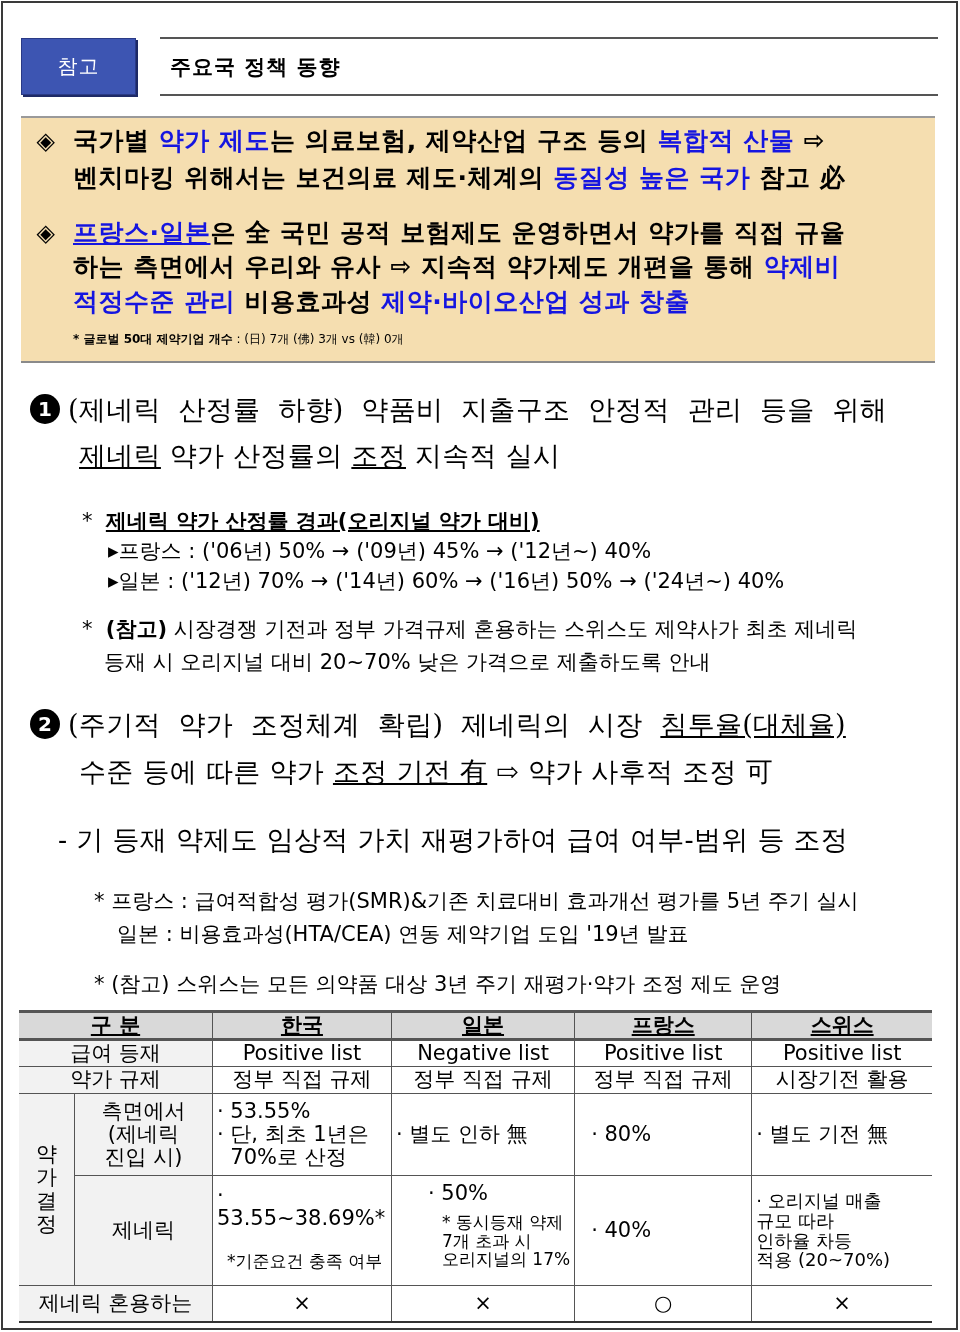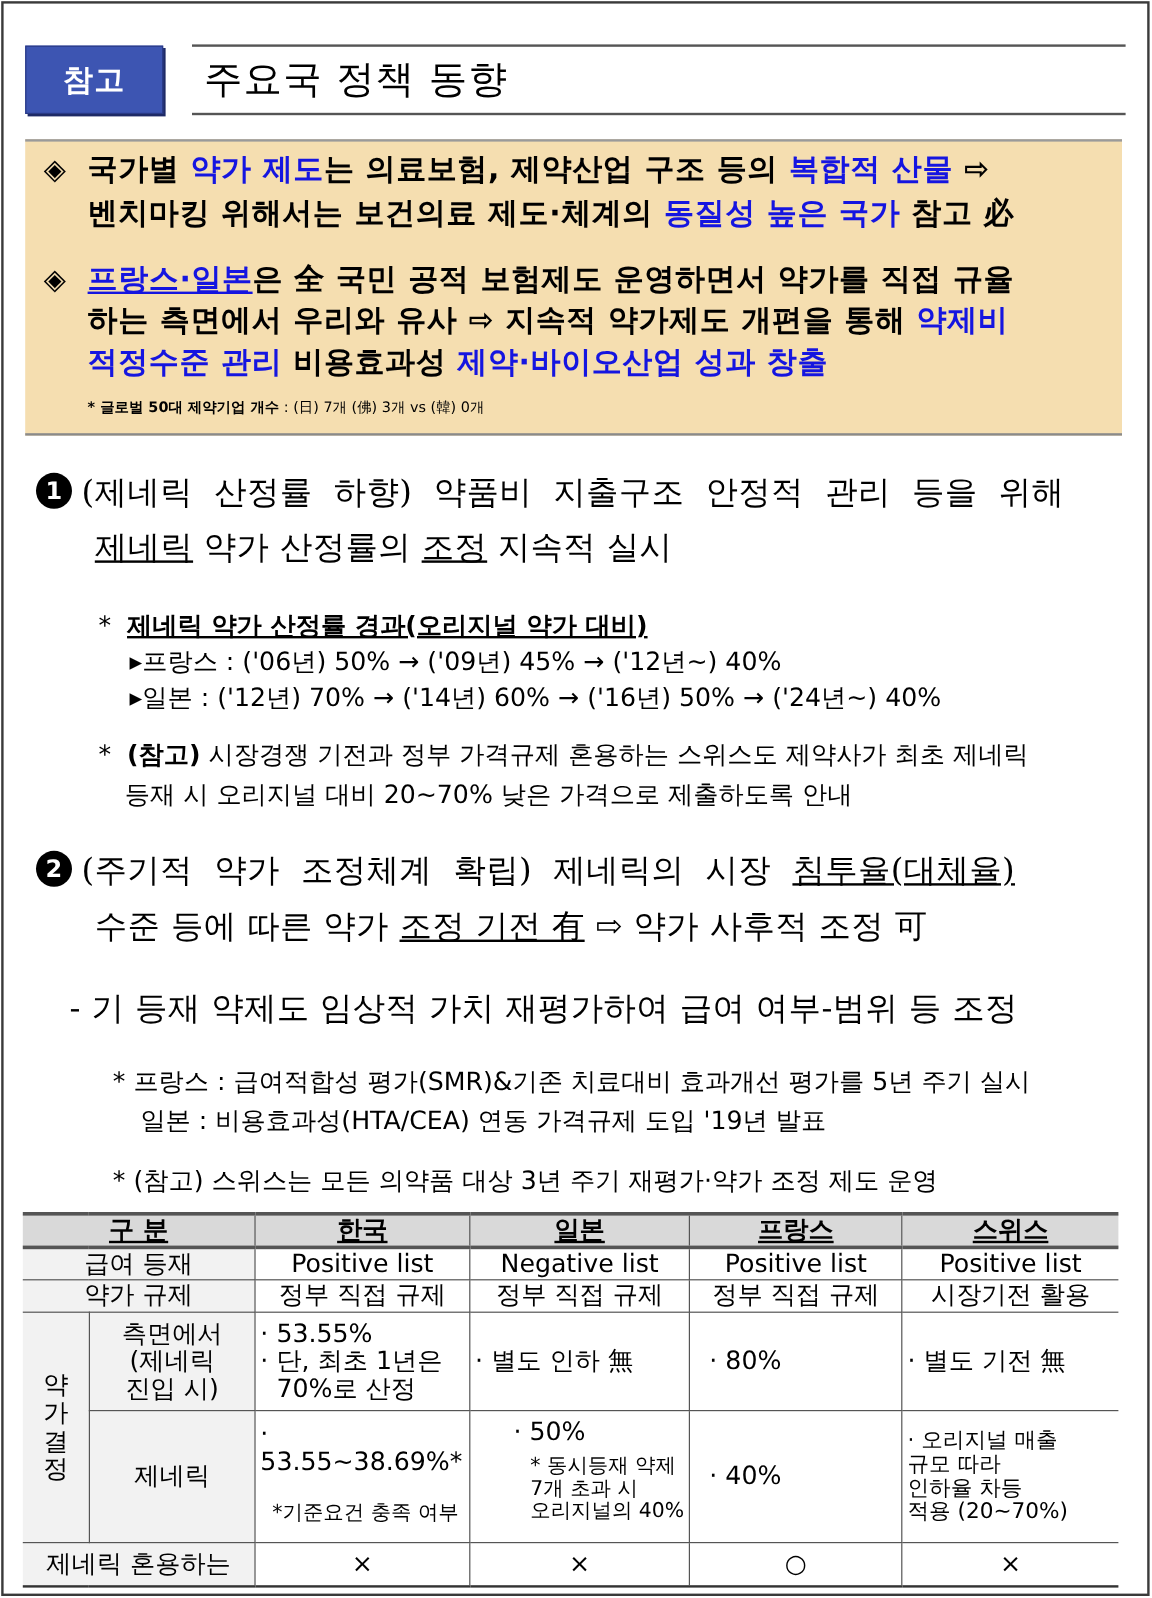--- a/index.html
+++ b/index.html
@@ -12,31 +12,31 @@
   }
   .page-frame {
     position: absolute; left: 1px; top: 1px; width: 957px; height: 1329px;
     border: 2px solid #3a3a3a;
   }
   
   .header-badge {
     position: absolute; left: 21px; top: 38px; width: 115px; height: 57px;
     background: #3d55b2; border: 1px solid #2a3a86;
     box-shadow: 2px 2px 0 #1e2a66;
-    color: #fff; font-weight: bold; font-size: 25px;
+    color: #fff; font-weight: normal; font-size: 20px;
     display: flex; align-items: center; justify-content: center;
     letter-spacing: 1px;
   }
   .header-title-box {
     position: absolute; left: 160px; top: 37px; width: 778px; height: 59px;
     border-top: 2px solid #555; border-bottom: 2px solid #555;
     display: flex; align-items: center;
   }
   .header-title {
-    padding-left: 10px; font-size: 32px; font-weight: normal; letter-spacing: 1px;
+    padding-left: 10px; font-size: 21px; font-weight: bold; letter-spacing: 1px;
   }
   
   .summary-box {
     position: absolute; left: 21px; top: 116px; width: 914px; height: 247px;
     background: #f5deb0;
     border-top: 2px solid #9a9a9a; border-bottom: 2px solid #8a8a8a;
   }
   .summary-line {
     position: absolute; left: 0; right: 0;
     font-size: 25px; font-weight: bold; white-space: nowrap;
@@ -142,21 +142,21 @@
 
 <div class="para" style="left:30px; top:707px;">
   <span class="num-bullet">2</span><span style="white-space:pre;">(주기적  약가  조정체계  확립)  제네릭의  시장  </span><span class="u">침투율(대체율)</span>
 </div>
 <div class="para" style="left:79px; top:754px;">
   <span>수준 등에 따른 약가 </span><span class="u">조정 기전 有</span><span> ⇨ 약가 사후적 조정 可</span>
 </div>
 <div class="para" style="left:58px; top:822px;">- 기 등재 약제도 임상적 가치 재평가하여 급여 여부-범위 등 조정</div>
 
 <div class="small" style="left:94px; top:887px;">* 프랑스 : 급여적합성 평가(SMR)&amp;기존 치료대비 효과개선 평가를 5년 주기 실시</div>
-<div class="small" style="left:117px; top:920px;">일본 : 비용효과성(HTA/CEA) 연동 가격규제 도입 '19년 발표</div>
+<div class="small" style="left:117px; top:920px;">일본 : 비용효과성(HTA/CEA) 연동 제약기업 도입 '19년 발표</div>
 <div class="small" style="left:94px; top:970px;">* (참고) 스위스는 모든 의약품 대상 3년 주기 재평가·약가 조정 제도 운영</div>
 
 <table class="tbl">
   <colgroup>
     <col style="width:56px">
       <col style="width:139px">
       <col style="width:179px">
       <col style="width:179px">
       <col style="width:179px">
       <col style="width:181px">
@@ -201,21 +201,21 @@
   <tr style="height:110px;">
     <td class="label-cell">제네릭</td>
     <td class="left" style="vertical-align:top; padding-top:8px;">
       <div>· 53.55~38.69%*</div>
       <div class="tiny" style="margin-top:22px; padding-left:10px;">*기준요건 충족 여부</div>
     </td>
     <td class="left" style="vertical-align:top; padding-top:6px;padding-left:36px;">
       <div>· 50%</div>
       <div class="tiny" style="margin-top:8px; padding-left:14px; white-space:pre;">* 동시등재 약제
 7개 초과 시
-오리지널의 40%</div>
+오리지널의 17%</div>
     </td>
     <td class="left" style="padding-left:16px;">· 40%</td>
     <td class="left last tiny" style="white-space:pre; font-size:18px;">· 오리지널 매출
 규모 따라
 인하율 차등
 적용 (20~70%)</td>
   </tr>
   <tr style="height:36px;">
     <td colspan="2" class="first label-cell">제네릭 혼용하는</td>
     <td>×</td>

